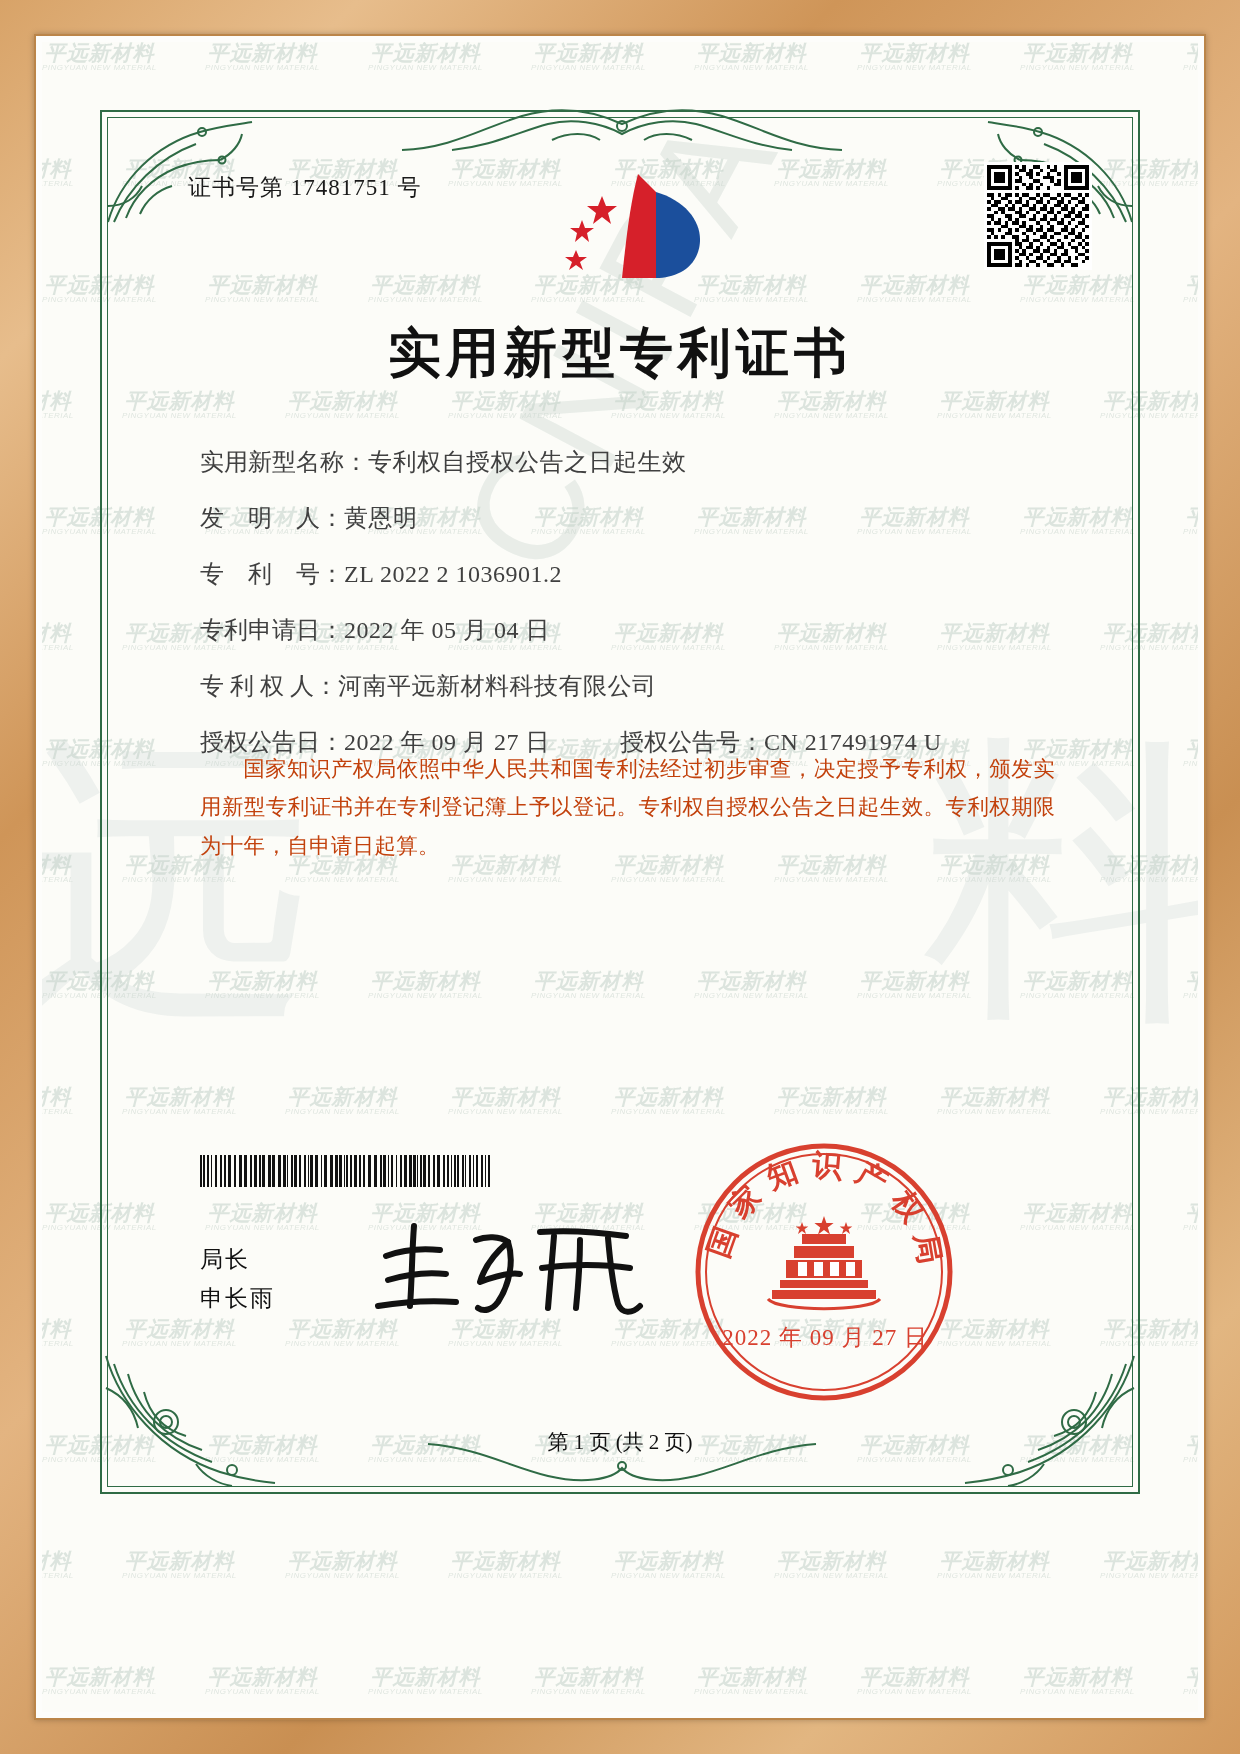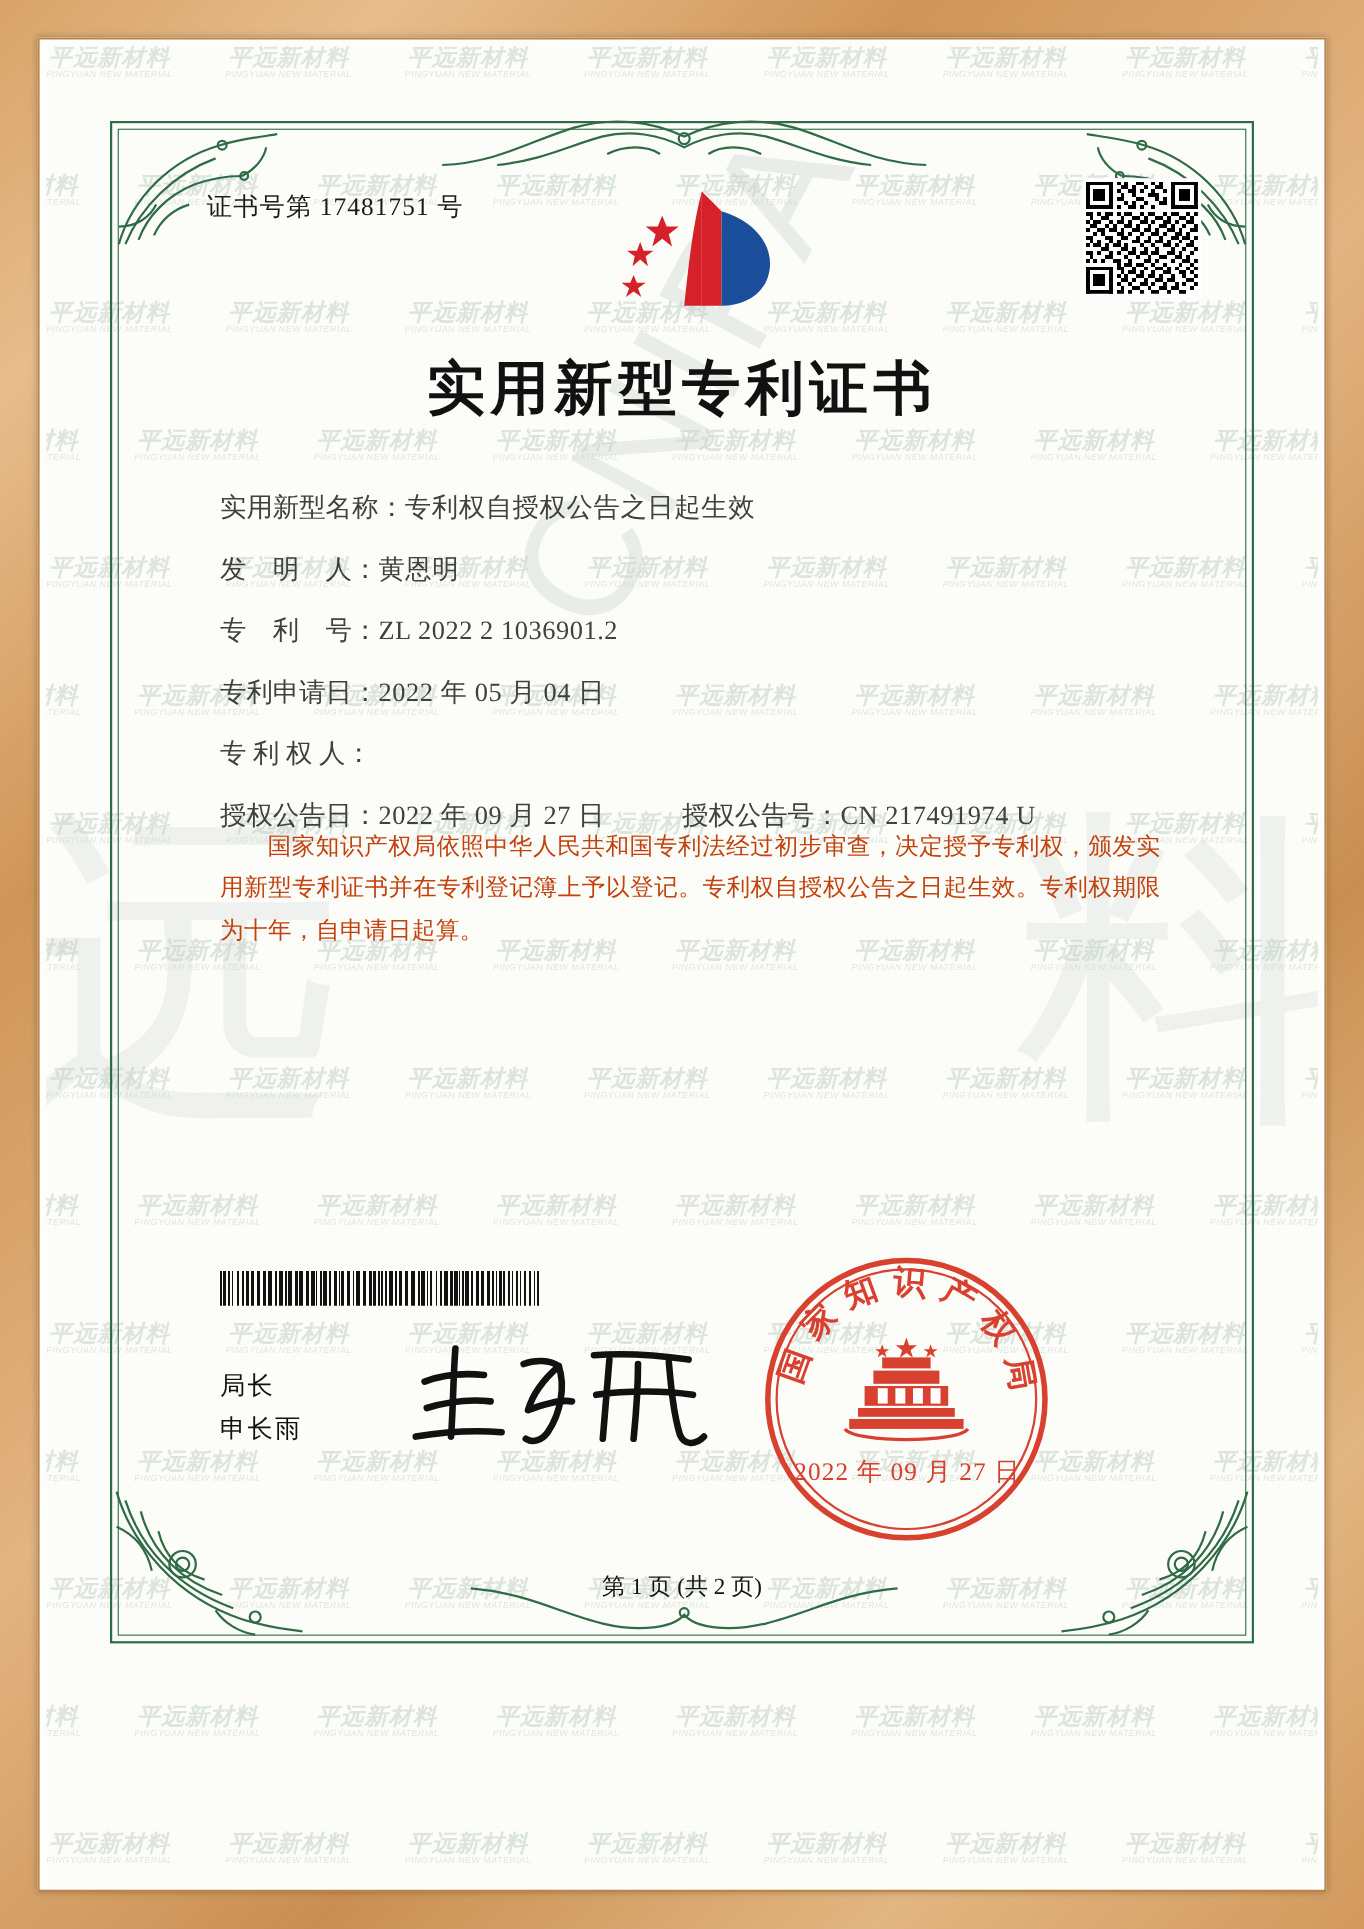--- a/index.html
+++ b/index.html
@@ -736,20 +736,21 @@
       <div class="field-row">
         <span class="field-label">专　利　号：</span>
         <span class="field-value">ZL 2022 2 1036901.2</span>
       </div>
       <div class="field-row">
         <span class="field-label">专利申请日：</span>
         <span class="field-value">2022 年 05 月 04 日</span>
       </div>
       <div class="field-row">
         <span class="field-label">专 利 权 人：</span>
+        <span class="field-value">河南平远新材料科技有限公司</span>
       </div>
 
       <div class="row-split">
         <div class="half left">
           <span class="field-label">授权公告日：</span>
           <span class="field-value">2022 年 09 月 27 日</span>
         </div>
         <div class="half">
           <span class="field-label">授权公告号：</span>
           <span class="field-value">CN 217491974 U</span>

